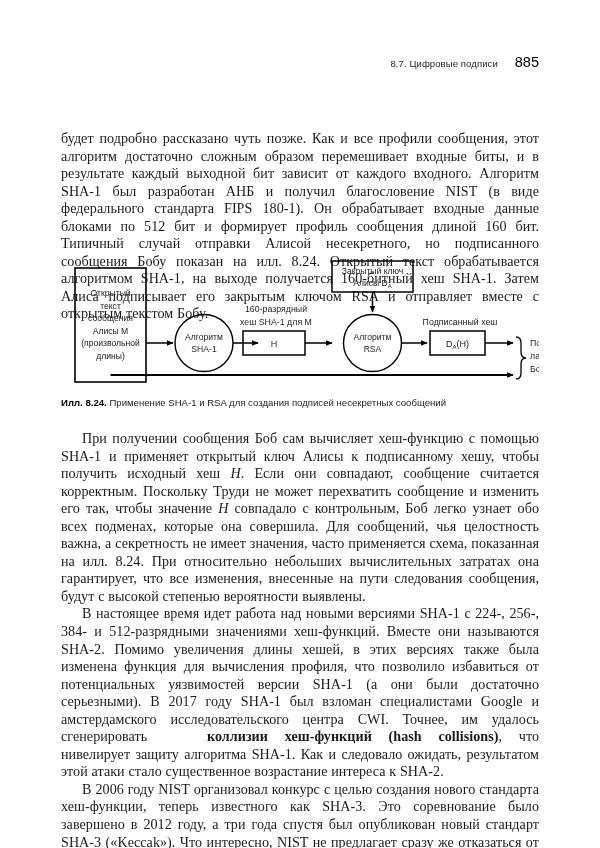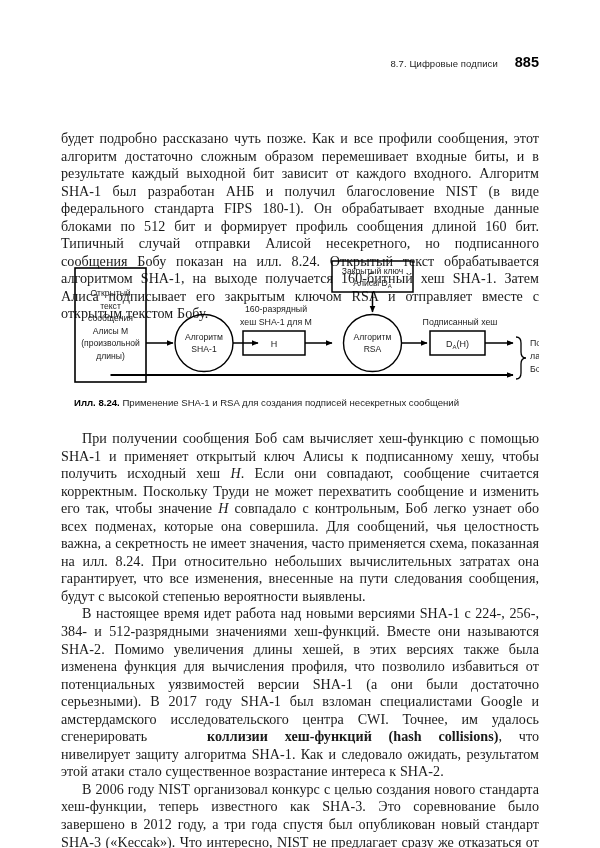--- a/index.html
+++ b/index.html
@@ -33,21 +33,21 @@
     gap: 17px;
     font-family: "Liberation Sans", "DejaVu Sans", sans-serif;
   }
   .runhead-title {
     font-size: 9.5px;
     letter-spacing: .1px;
     color: #1c1c1c;
   }
   .runhead-folio {
     font-size: 14.5px;
-    font-weight: bold;
+    font-weight: normal;
     color: #000;
   }
 
   
   .col {
     position: absolute;
     left: 61px;
     width: 478px;
   }
   p.body {
@@ -81,21 +81,20 @@
 
   .caption {
     position: absolute;
     left: 61px;
     top: 396px;
     width: 478px;
     font-family: "Liberation Sans", "DejaVu Sans", sans-serif;
     font-size: 9.6px;
     line-height: 13px;
     color: #1c1c1c;
-    margin-left: 13px;
   }
   .caption .num {
     font-weight: bold;
     color: #000;
   }
 </style>
 </head>
 <body>
 
 <div class="page">

